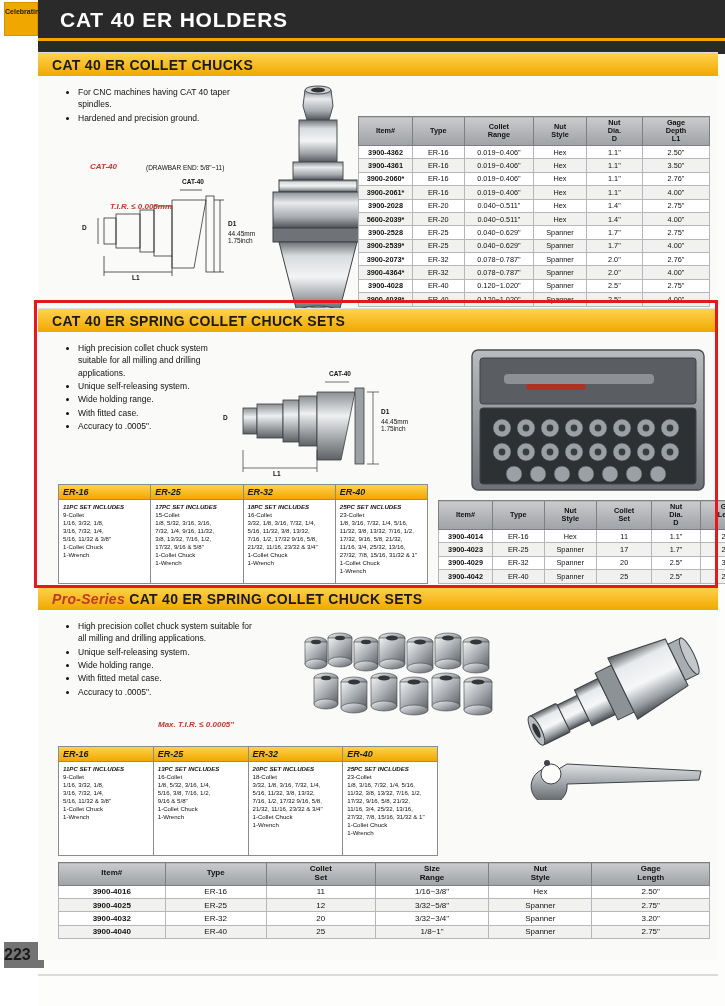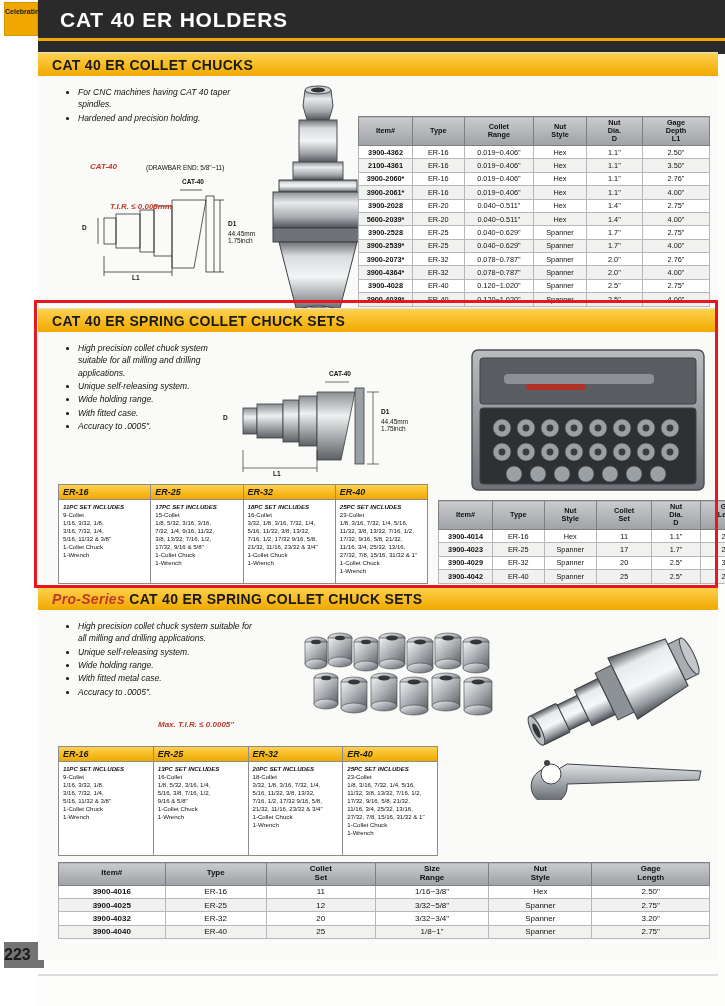--- a/index.html
+++ b/index.html
@@ -64,21 +64,21 @@
   .sect-title-bar .txt {
     position:absolute; left:14px; top:4px;
     font-size:14px; font-weight:bold; color:#1a1a1a; letter-spacing:0.3px;
   }
   .sect-title-bar .pro {
     color:#c0392b;
     font-style:italic;
   }
   .sect-body { position:relative; background:#fafaf8; }
 
-  ul.bullets { margin:0; padding-left:16px;font-style:italic; }
+  ul.bullets { margin:0; padding-left:16px; }
   ul.bullets li { font-size:8.5px; line-height:1.45; margin-bottom:1px; }
 
   
   table.spec {
     border-collapse:collapse;
     font-size:7.3px;
     background:#fff;
   }
   table.spec th {
     background:linear-gradient(#c9cbcd,#9fa2a6);
@@ -148,21 +148,21 @@
   </div>
   <div class="hdr-accent"></div>
 
   <div class="section" style="top:52px;">
     <div class="sect-title-bar">
       <div class="txt">CAT 40 ER COLLET CHUCKS</div>
     </div>
     <div class="sect-body" style="height:250px;">
       <ul class="bullets" style="position:absolute; left:24px; top:10px; width:175px;">
         <li>For CNC machines having CAT 40 taper spindles.</li>
-        <li>Hardened and precision holding.</li>
+        <li>Hardened and precision ground.</li>
       </ul>
 
       <div class="drawing" style="left:215px; top:4px; width:130px; height:240px;">
         <svg width="130" height="240" viewBox="0 0 130 240">
           <defs>
             <linearGradient id="steel1" x1="0" y1="0" x2="0" y2="1">
               <stop offset="0" stop-color="#6e7276"></stop>
               <stop offset="0.2" stop-color="#d9dcde"></stop>
               <stop offset="0.5" stop-color="#f2f4f5"></stop>
               <stop offset="0.8" stop-color="#9ea2a6"></stop>
@@ -242,21 +242,21 @@
           <tbody id="t1body">
               <tr>
                 <td class="itm">3900-4362</td>
                 <td>ER-16</td>
                 <td>0.019~0.406"</td>
                 <td>Hex</td>
                 <td>1.1"</td>
                 <td>2.50"</td>
               </tr>
               <tr>
-                <td class="itm">2100-4361</td>
+                <td class="itm">3900-4361</td>
                 <td>ER-16</td>
                 <td>0.019~0.406"</td>
                 <td>Hex</td>
                 <td>1.1"</td>
                 <td>3.50"</td>
               </tr>
               <tr>
                 <td class="itm">3900-2060*</td>
                 <td>ER-16</td>
                 <td>0.019~0.406"</td>

